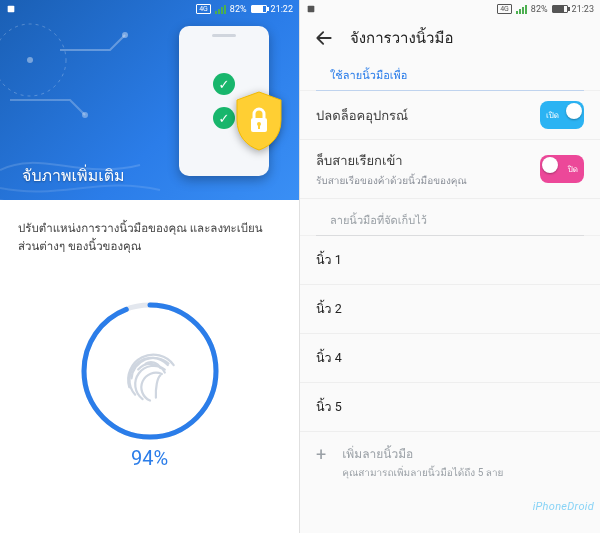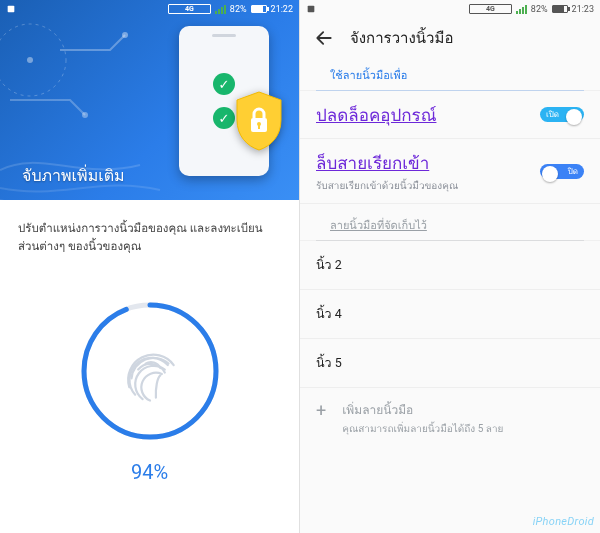--- a/index.html
+++ b/index.html
@@ -34,21 +34,21 @@
   .sb-ico svg { display:block; }
   .sig-bars { display:inline-flex; align-items:flex-end; gap:1px; height:9px; }
   .sig-bars .bar { width:2px; background:#4caf50; }
   .sig-bars .bar.b1{height:3px;} .sig-bars .bar.b2{height:5px;}
   .sig-bars .bar.b3{height:7px;} .sig-bars .bar.b4{height:9px;}
   .panel-right .sig-bars .bar { background:#4caf50; }
   .panel-left .sig-bars .bar { background:#4caf50; }
   .batt { display:inline-block; width:16px; height:8px; border:1px solid currentColor; border-radius:1px; position:relative; }
   .batt::after { content:""; position:absolute; right:-3px; top:1px; width:2px; height:4px; background:currentColor; }
   .batt .fill { display:block; height:100%; background:currentColor; }
-  .lte-tag { font-size:7px; font-weight:bold; padding:0 16px; border:1px solid currentColor; border-radius:1px; }
+  .lte-tag { font-size:7px; font-weight:normal; padding:0 2px; border:1px solid currentColor; border-radius:1px; }
 
   
   .hero {
     height: 200px;
     background: linear-gradient(135deg,#1a5fb4 0%,#2b7de9 60%,#3a8ff5 100%);
     position: relative;
     color: #fff;
     overflow: hidden;
   }
   .hero-title {
@@ -78,21 +78,21 @@
   }
   .hero-shield svg { filter: drop-shadow(0 2px 4px rgba(0,0,0,.35)); }
 
   .left-body { padding: 20px 18px 0; color:#333; }
   .left-desc { font-size: 11.5px; line-height: 1.55; color:#444; }
 
   .fp-wrap { margin-top: 40px; display:flex; flex-direction:column; align-items:center; }
   .fp-ring { position:relative; width:150px; height:150px; }
   .fp-ring svg.ring { position:absolute; inset:0; transform: rotate(-90deg); }
   .fp-ring .fp-icon { position:absolute; inset:0; display:flex; align-items:center; justify-content:center; }
-  .fp-pct { margin-top:14px; font-size:20px; color:#2b7de9; font-weight:400; }
+  .fp-pct { font-size:20px; color:#2b7de9; font-weight:400; }
 
   
   .panel-right { background:#fafafa; }
   .r-header {
     padding-top: 22px;
     height: 54px;
     display:flex; align-items:center;
     gap: 14px;
     padding-left: 12px;
     background:#fafafa;
@@ -104,63 +104,63 @@
     padding: 12px 30px 6px;
     font-size: 11px;
     color:#2b7de9;
     border-bottom:1px solid rgba(0,0,0,.04);
     position:relative;
   }
   .section-label::after {
     content:""; position:absolute; left:16px; right:16px; bottom:-1px; height:1px;
     background:#2b7de9; opacity:.25;
   }
-  .section-label.muted { color:#9aa0a6;text-decoration:underline; }
+  .section-label.muted { color:#9aa0a6; }
   .section-label.muted::after { background:#9aa0a6; }
 
   .setting-row {
     padding: 10px 16px;
     display:flex; align-items:center; justify-content:space-between;
     border-bottom: 1px solid #eee;
     gap:10px;
   }
   .setting-row .texts { flex:1; min-width:0; }
-  .setting-title { font-size: 17px; color:#6d28d9;text-decoration:underline; }
+  .setting-title { font-size: 13px; color:#404040; }
   .setting-sub { font-size: 10px; color:#8a8f98; margin-top:2px; white-space:nowrap; overflow:hidden; text-overflow:ellipsis;}
 
   .toggle {
-    width: 44px; height: 15px; border-radius: 8px; position:relative;
+    width: 44px; height: 28px; border-radius: 8px; position:relative;
     display:flex; align-items:center;
     font-size:8px; color:#fff; padding:0 6px;
   }
   .toggle .knob { position:absolute; top:2px; width:16px; height:16px; border-radius:50%; background:#fff; box-shadow:0 1px 2px rgba(0,0,0,.3);}
   .toggle.on { background:#2bb3f3; justify-content:flex-start; }
   .toggle.on .knob { right:2px; }
-  .toggle.off { background:#3b82f6; justify-content:flex-end; }
+  .toggle.off { background:#ec4899; justify-content:flex-end; }
   .toggle.off .knob { left:2px; }
   .toggle .lbl { pointer-events:none; }
 
   .fp-item {
     padding: 14px 16px;
     font-size: 12.5px;
     color:#222;
     border-bottom:1px solid #eee;
   }
 
   .add-row {
     padding: 12px 16px;
     display:flex; align-items:flex-start; gap:16px;
     color:#9aa0a6;
   }
   .add-plus { font-size:18px; line-height:1; margin-top:2px; color:#9aa0a6; }
   .add-texts .t1 { font-size:12px; }
   .add-texts .t2 { font-size:10px; margin-top:2px; }
 
   .watermark {
-    position:absolute; right:6px; bottom:5px;
+    position:absolute; right:6px; bottom:20px;
     font-size:11px; font-style:italic; color:#2bb3f3; opacity:.55;
     letter-spacing:.3px;
   }
 </style>
 </head>
 <body>
 
 <div class="panel panel-left">
 
   <div class="status-bar">
@@ -281,31 +281,32 @@
     </div>
     <div class="toggle on">
       <span class="lbl">เปิด</span>
       <span class="knob"></span>
     </div>
   </div>
 
   <div class="setting-row">
     <div class="texts">
       <div class="setting-title">ล็บสายเรียกเข้า</div>
-      <div class="setting-sub">รับสายเรียกเข้าด้วยนิ้วมืวของคุณ</div>
+      <div class="setting-sub">รับสายเรีอของค้าด้วยนิ้วมือของคุณ</div>
     </div>
     <div class="toggle off">
       <span class="lbl">ปิด</span>
       <span class="knob"></span>
     </div>
   </div>
 
   <div class="section-label muted">ลายนิ้วมือที่จัดเก็บไว้</div>
 
   <div id="fp-list">
+      <div class="fp-item">นิ้ว 1</div>
       <div class="fp-item">นิ้ว 2</div>
       <div class="fp-item">นิ้ว 4</div>
       <div class="fp-item">นิ้ว 5</div>
     </div>
 
   <div class="add-row">
     <div class="add-plus">+</div>
     <div class="add-texts">
       <div class="t1">เพิ่มลายนิ้วมือ</div>
       <div class="t2">คุณสามารถเพิ่มลายนิ้วมือได้ถึง 5 ลาย</div>

